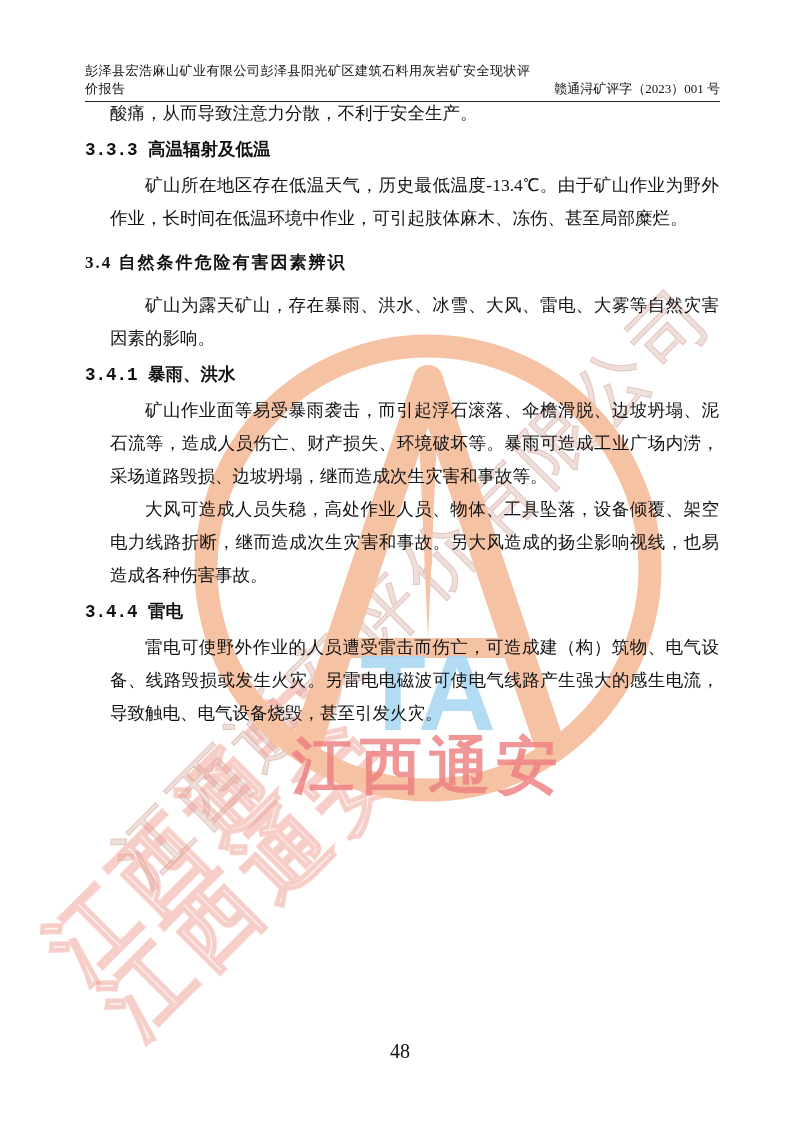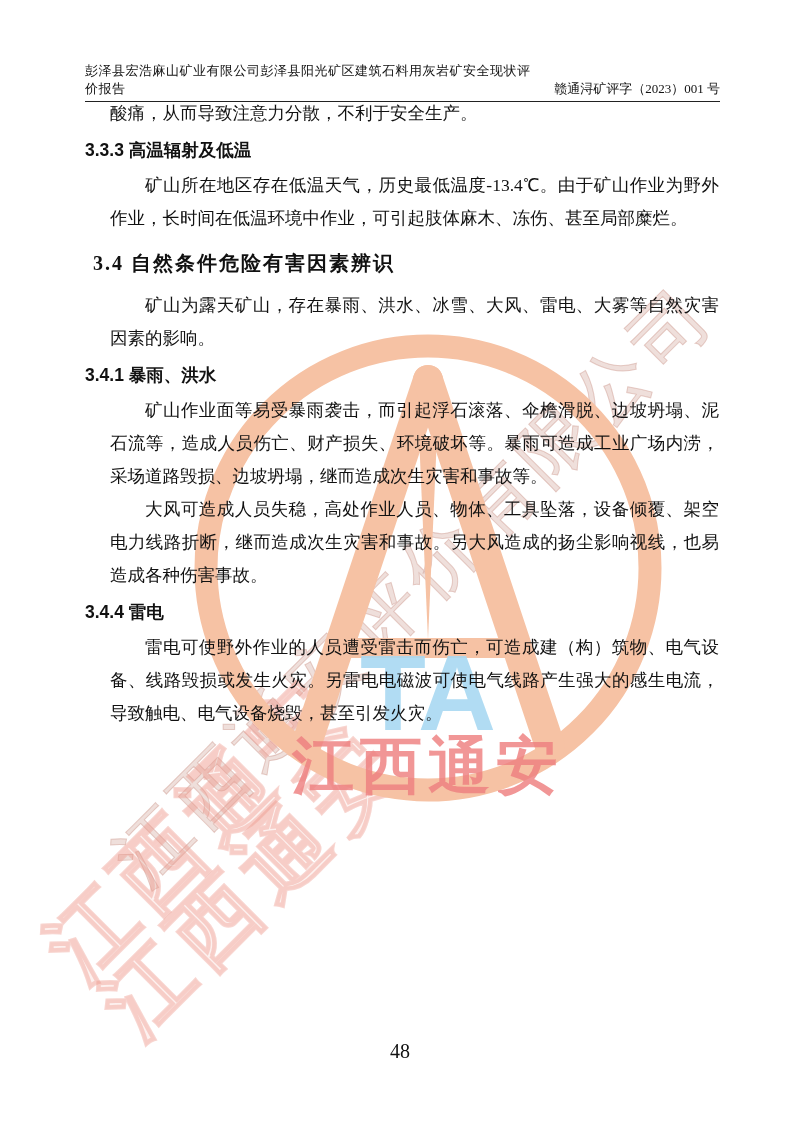--- a/index.html
+++ b/index.html
@@ -30,30 +30,30 @@
     position:absolute;
     left:85px; width:634px; top:97px;
     font-size:17.5px; line-height:33px;
     text-align:justify;
     z-index:2;
   }
   .content p{margin:0; text-indent:2em;padding-left:25px;}
   .content p.cont{text-indent:0;}
   .sec-h3{
     margin:2px 0 1px 0;
-    font-family:Liberation Sans, sans-serif;
+    font-family:Liberation Mono, monospace;
     font-weight:bold;
     font-size:17.5px; line-height:36px;
     text-align:left;
   }
   .sec-h2{
-    margin:9px 0 7px 8px;
+    margin:9px 0 7px 0;
     font-family:"Liberation Serif", serif;
     font-weight:bold;
-    font-size:20px; line-height:38px;
+    font-size:17px; line-height:38px;
     letter-spacing:2px;
     text-align:left;
   }
 
   
   .footer{
     position:absolute; left:0; right:0; top:1040px;
     text-align:center; font-size:20px;
     z-index:2;
   }

